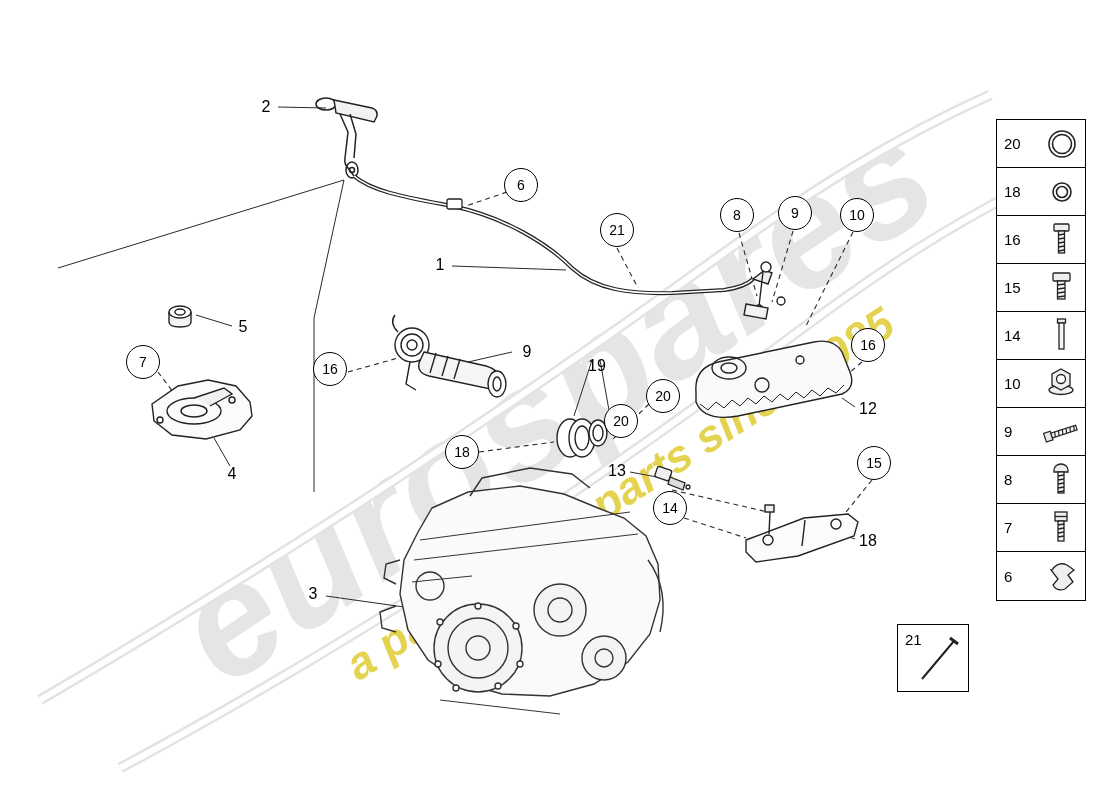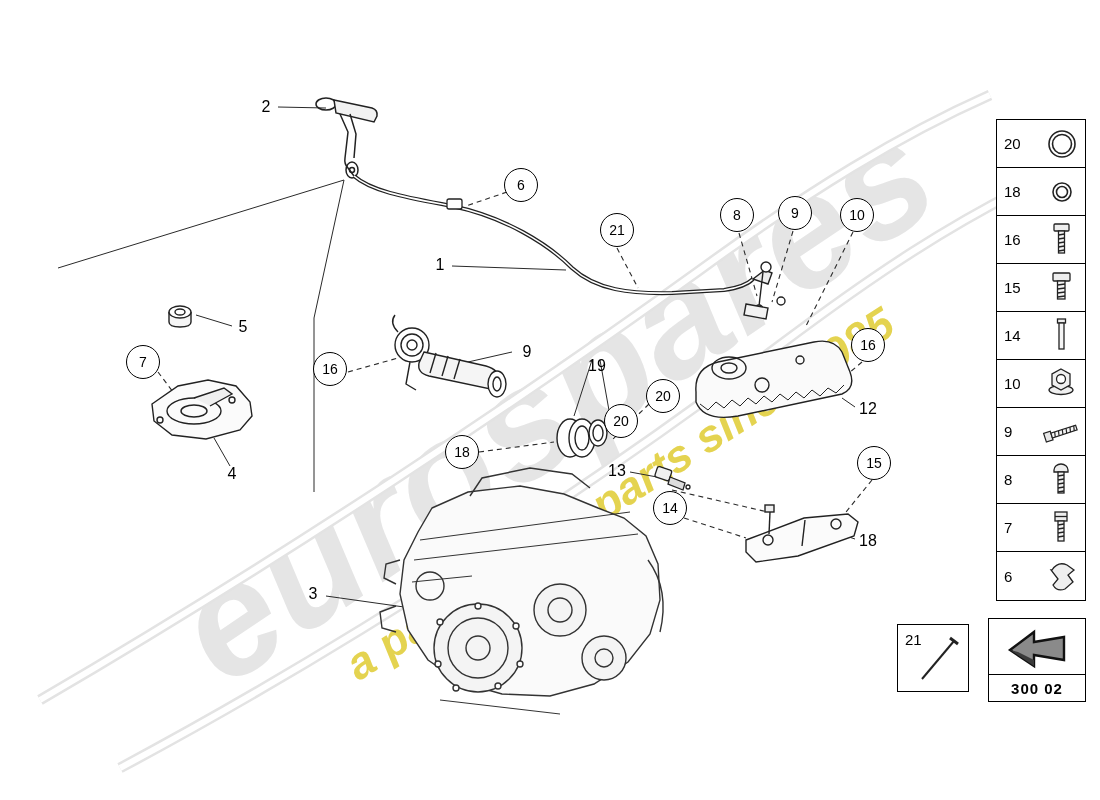--- a/index.html
+++ b/index.html
@@ -399,23 +399,14 @@
   </aside>
 
   <div class="box21">
     <span class="part-num">21</span>
     <svg width="50" height="56" viewBox="0 0 50 56">
       <line x1="8" y1="48" x2="40" y2="10" stroke="#222" stroke-width="2"></line>
       <line x1="36" y1="7" x2="44" y2="13" stroke="#222" stroke-width="3"></line>
     </svg>
   </div>
 
-  <div class="code-box">
-    <div class="code-arrow">
-      <svg width="66" height="46" viewBox="0 0 66 46">
-        <polygon points="6,26 30,8 30,18 60,13 60,36 30,31 30,42" fill="#8a8a8a" stroke="#111" stroke-width="2.4"></polygon>
-        <polygon points="6,26 30,42 30,36 14,28" fill="#3a3a3a"></polygon>
-      </svg>
-    </div>
-    <div class="code-label">300 02</div>
-  </div>
 
 </div>
 
 </body></html>

